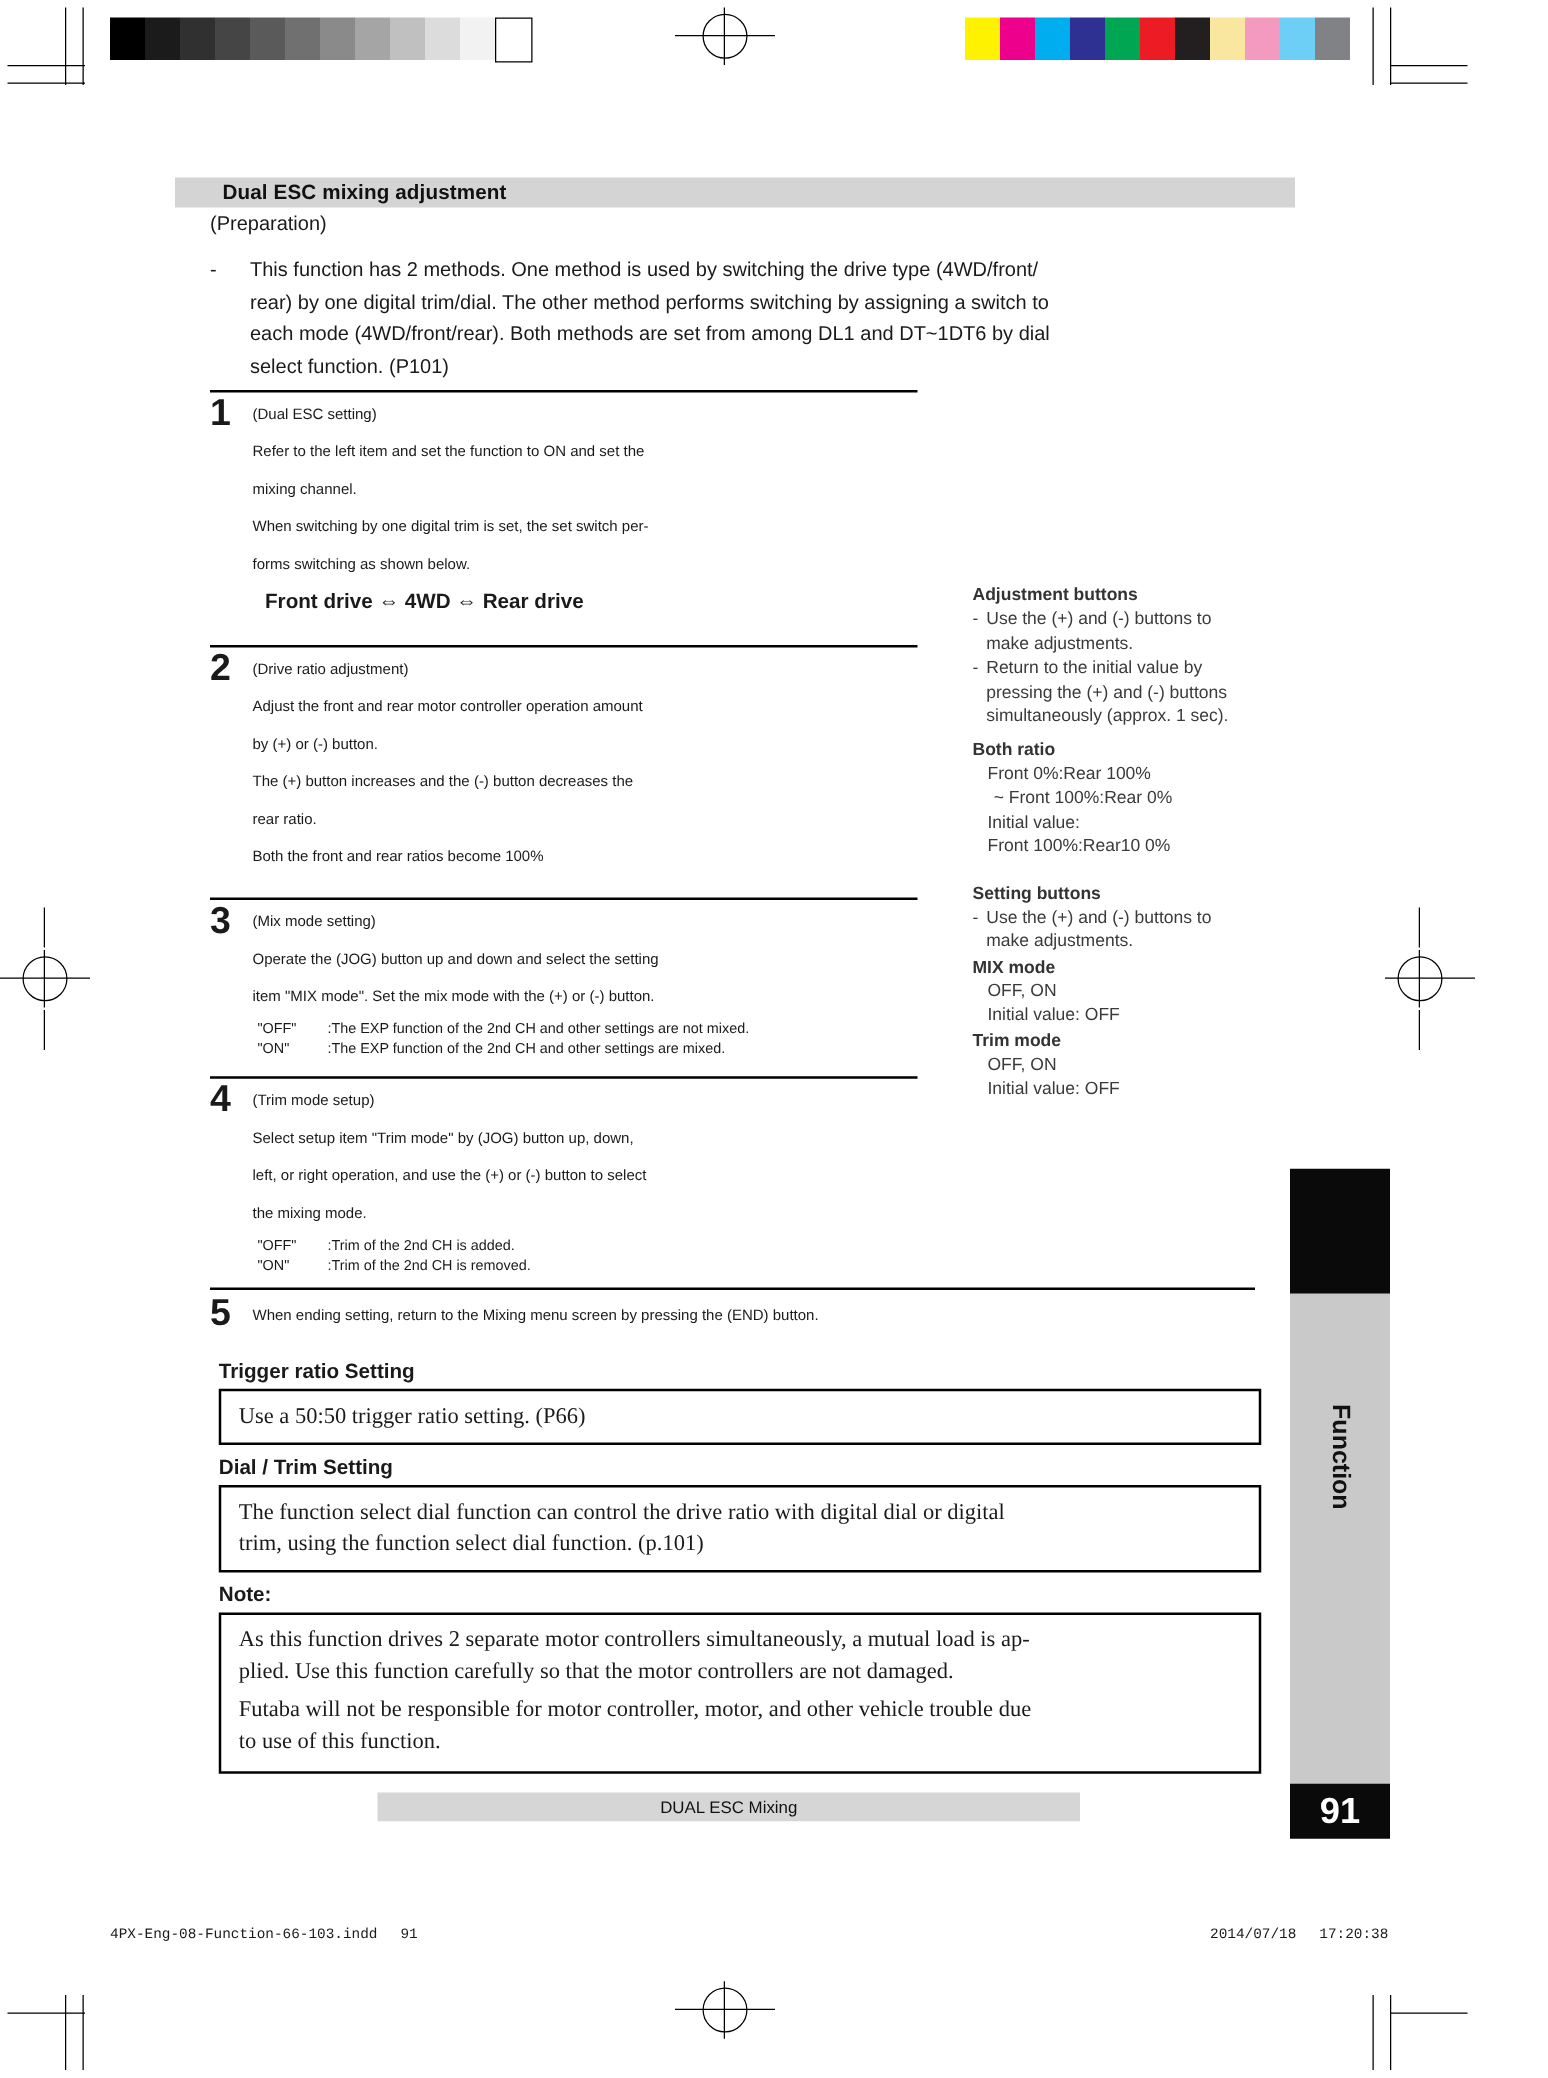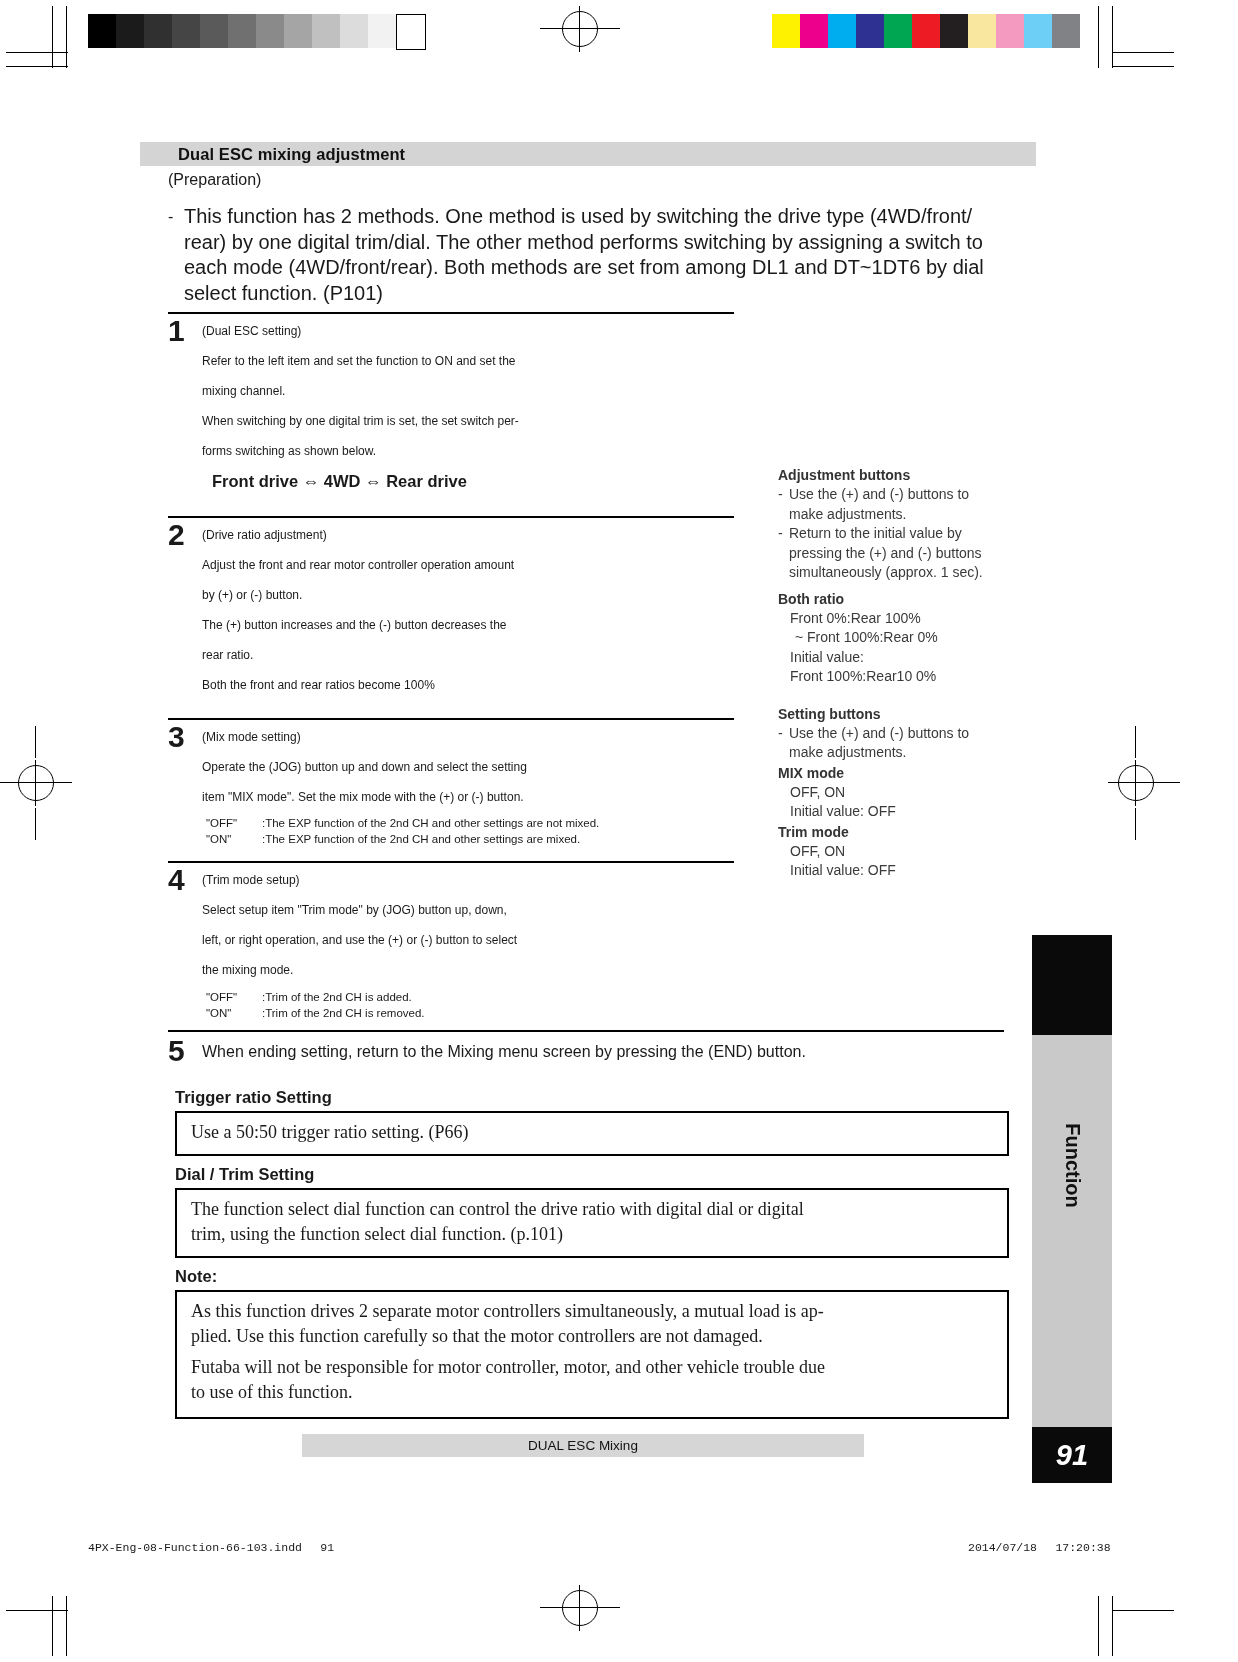--- a/index.html
+++ b/index.html
@@ -32,22 +32,23 @@
   .section-banner .t{
     font-size:16.5px;font-weight:bold;letter-spacing:.1px;padding-left:38px;color:#111;
   }
 
   .prep{position:absolute;left:168px;top:171px;font-size:16px;}
 
   .bullet-block{position:absolute;left:168px;top:204px;width:836px;}
   .bullet-block .row{display:flex;}
   .bullet-block .dash{width:16px;flex:none;font-size:16px;line-height:25px;}
   .bullet-block .txt{
-    font-size:20px;line-height:25.5px;text-align:justify;text-justify:inter-word;
+    font-size:16px;line-height:25.5px;text-align:justify;text-justify:inter-word;
     flex:1;
+    margin-left:16px;
   }
   .bullet-block .txt .lastline{text-align:left;}
 
   
   .step{position:absolute;width:566px;}
   .step .rule{border-top:2.2px solid #000;width:566px;}
   .step .body{position:relative;padding-left:34px;padding-top:2px;}
   .step .num{
     position:absolute;left:0;top:2px;font-size:30px;font-weight:bold;line-height:30px;
   }
@@ -61,21 +62,21 @@
   .legend{font-size:11.5px;line-height:15.5px;padding-left:38px;}
   .legend .lrow{display:flex;}
   .legend .lk{width:56px;flex:none;}
   .legend .lv{flex:1;}
 
   
   .step5{position:absolute;left:168px;top:1030px;width:836px;}
   .step5 .rule{border-top:2.2px solid #000;width:836px;}
   .step5 .line{position:relative;padding-left:34px;padding-top:4px;}
   .step5 .num{position:absolute;left:0;top:4px;font-size:30px;font-weight:bold;line-height:30px;}
-  .step5 .txt{font-size:16px;line-height:32px;}
+  .step5 .txt{font-size:12px;line-height:32px;}
 
   
   .blockhead{font-size:16.5px;font-weight:bold;margin:0 0 4px 0;}
   .boxed{
     border:2.4px solid #000;padding:7px 14px 9px 14px;
     font-family:"Liberation Serif", serif;font-size:18px;line-height:25px;
     text-align:justify;
   }
   .boxed p{margin:0;}
   .boxed p.noj{text-align:left;}
@@ -103,22 +104,22 @@
     transform:rotate(90deg);white-space:nowrap;font-size:20px;font-weight:bold;color:#111;
   }
 
   
   .footer-bar{
     position:absolute;left:302px;top:1434px;width:562px;height:23px;background:#d6d6d6;
     display:flex;align-items:center;justify-content:center;
   }
   .footer-bar span{font-size:13.5px;color:#111;}
   .pageno{
-    position:absolute;left:1032px;top:1427px;width:80px;height:56px;
-    background:#0a0a0a;display:flex;align-items:center;justify-content:center;font-style:italic;
+    position:absolute;left:1032px;top:1427px;width:80px;height:44px;
+    background:#0a0a0a;display:flex;align-items:center;justify-content:center;
   }
   .pageno span{color:#fff;font-size:29px;font-weight:bold;}
 
   .filename{position:absolute;left:88px;top:1541px;font-family:"Liberation Mono",monospace;font-size:11.5px;}
   .stamp{position:absolute;left:968px;top:1541px;font-family:"Liberation Mono",monospace;font-size:11.5px;}
 </style>
 </head>
 <body>
 
 <div class="page">

